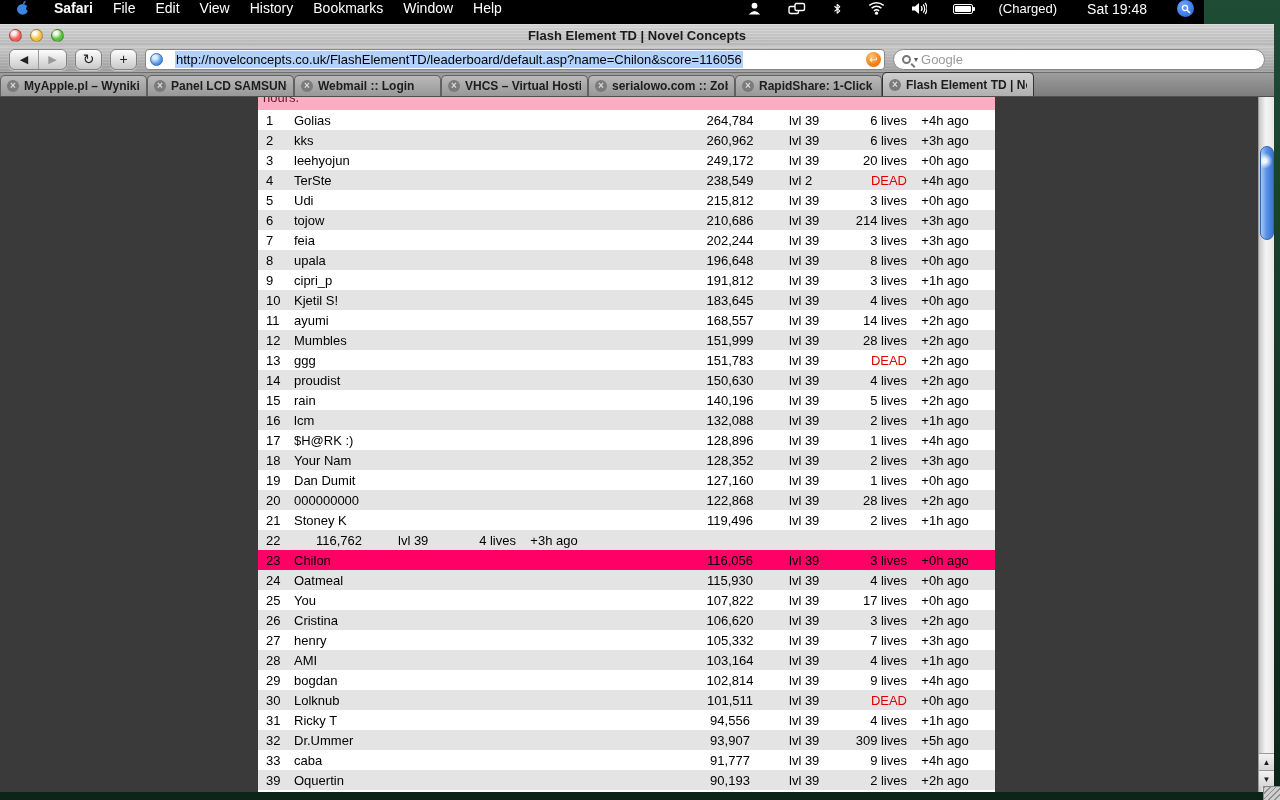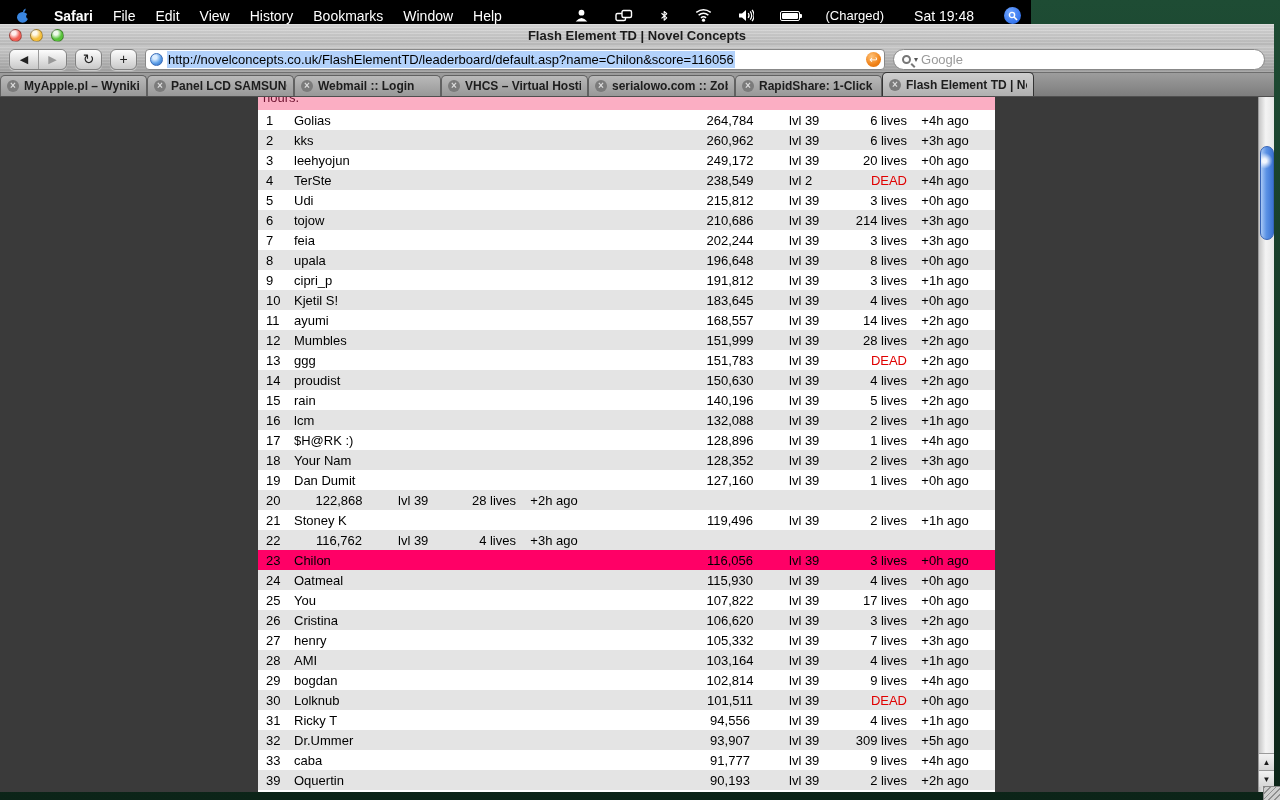--- a/index.html
+++ b/index.html
@@ -6,22 +6,22 @@
   html,body { width:1280px; height:800px; overflow:hidden; }
   body {
     font-family:"Liberation Sans", sans-serif;
     background:linear-gradient(180deg,#1d4a33 0%,#123categories 40%,#0c2418 100%);
     background:linear-gradient(180deg,#1e4c34,#0c2418);
     position:relative;
   }
 
   
   .menubar {
-    position:absolute; top:0; left:0; width:1031px; height:24px;
-    background:#000; color:#fff; display:flex; align-items:flex-end;
+    position:absolute; top:0; left:0; width:1204px; height:24px;
+    background:#000; color:#fff; display:flex; align-items:flex-start;
     font-size:14px;
   }
   .apple-wrap { padding:0 14px 0 16px; display:flex; align-items:center; }
   .menu-item { padding:0 10px; }
   .menu-item.app { font-weight:bold; }
   .menubar-right { margin-left:auto; display:flex; align-items:center; gap:26px; padding-right:10px; }
   .status-ic { display:flex; align-items:center; }
   .battery-shell { width:20px; height:10px; border:1px solid #fff; border-radius:2px; position:relative; display:flex; padding:1px; }
   .battery-shell::after { content:""; position:absolute; right:-3px; top:2px; width:2px; height:4px; background:#fff; border-radius:0 1px 1px 0; }
   .battery-fill { background:#fff; flex:1; border-radius:1px; }
@@ -45,21 +45,21 @@
     height:27px; display:flex; align-items:center; gap:8px; padding:0 9px;
     background:repeating-linear-gradient(0deg,rgba(255,255,255,.08) 0 1px,rgba(0,0,0,.03) 1px 3px),linear-gradient(180deg,#cccccc,#a2a2a2);
     border-bottom:1px solid #6e6e6e;
   }
   .seg { display:flex; height:21px; border:1px solid #828282; border-radius:6px; overflow:hidden; box-shadow:0 1px 1px rgba(255,255,255,.5); }
   .seg-btn { width:28px; display:flex; align-items:center; justify-content:center; background:linear-gradient(180deg,#fdfdfd,#c9c9c9); font-size:11px; color:#222; }
   .seg-btn + .seg-btn { border-left:1px solid #9a9a9a; }
   .seg-btn.disabled { color:#999; }
   .tb-btn { width:27px; height:21px; border:1px solid #828282; border-radius:6px; background:linear-gradient(180deg,#fdfdfd,#c9c9c9);
             display:flex; align-items:center; justify-content:center; font-size:14px; color:#222; box-shadow:0 1px 1px rgba(255,255,255,.5); }
-  .url-field { flex:1; height:21px; background:#fff; border:1px solid #888; border-radius:4px; display:flex; align-items:center; padding:0 3px 0 4px; gap:4px; overflow:hidden; }
+  .url-field { flex:1; height:21px; background:#fff; border:1px solid #888; border-radius:4px; display:flex; align-items:center; padding:0 3px 0 4px; gap:12px; overflow:hidden; }
   .globe { width:13px; height:13px; border-radius:50%; flex:none;
            background:radial-gradient(circle at 35% 30%,#ddeeff 0 2px,#5ea0e8 6px,#2a66c0); border:1px solid #3a6db8; }
   .url-text { font-size:13px; color:#000; white-space:nowrap; background:#b3d2fb; padding:1px 1px; }
   .snapback { width:15px; height:15px; border-radius:50%; flex:none; margin-left:auto;
               background:radial-gradient(circle at 38% 30%,#ffc37a,#f08116 60%,#d86a08); color:#fff; font-size:10px; line-height:15px; text-align:center; }
   .search-field { width:372px; height:21px; background:#fff; border:1px solid #888; border-radius:11px; display:flex; align-items:center; padding:0 8px; gap:3px; flex:none; }
   .mag { width:9px; height:9px; border:2px solid #777; border-radius:50%; position:relative; flex:none; }
   .mag::after { content:""; position:absolute; width:2px; height:5px; background:#777; transform:rotate(-45deg); left:8px; top:6px; }
   .mag-caret { font-size:8px; color:#555; }
   .search-input { border:none; outline:none; flex:1; font-size:13px; font-family:"Liberation Sans",sans-serif; color:#333; background:transparent; }
@@ -389,20 +389,21 @@
           <div class="row">
             <div class="c-rank">19</div>
             <div class="c-name">Dan Dumit</div>
             <div class="c-score">127,160</div>
             <div class="c-lvl">lvl 39</div>
             <div class="c-lives">1 lives</div>
             <div class="c-ago">+0h ago</div>
           </div>
           <div class="row alt">
             <div class="c-rank">20</div>
+            <div class="c-name">000000000</div>
             <div class="c-score">122,868</div>
             <div class="c-lvl">lvl 39</div>
             <div class="c-lives">28 lives</div>
             <div class="c-ago">+2h ago</div>
           </div>
           <div class="row">
             <div class="c-rank">21</div>
             <div class="c-name">Stoney K</div>
             <div class="c-score">119,496</div>
             <div class="c-lvl">lvl 39</div>

